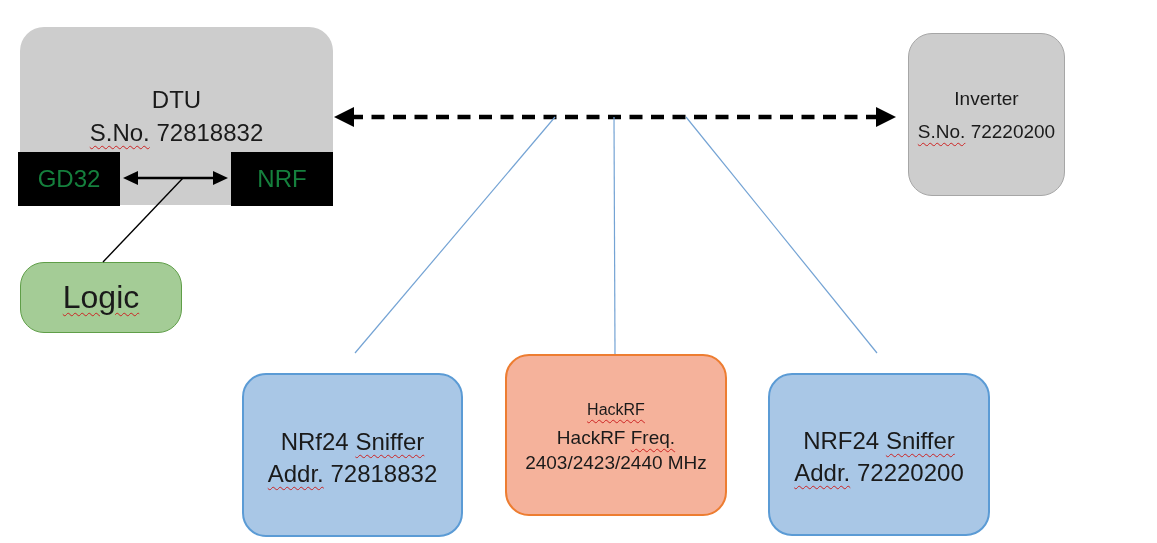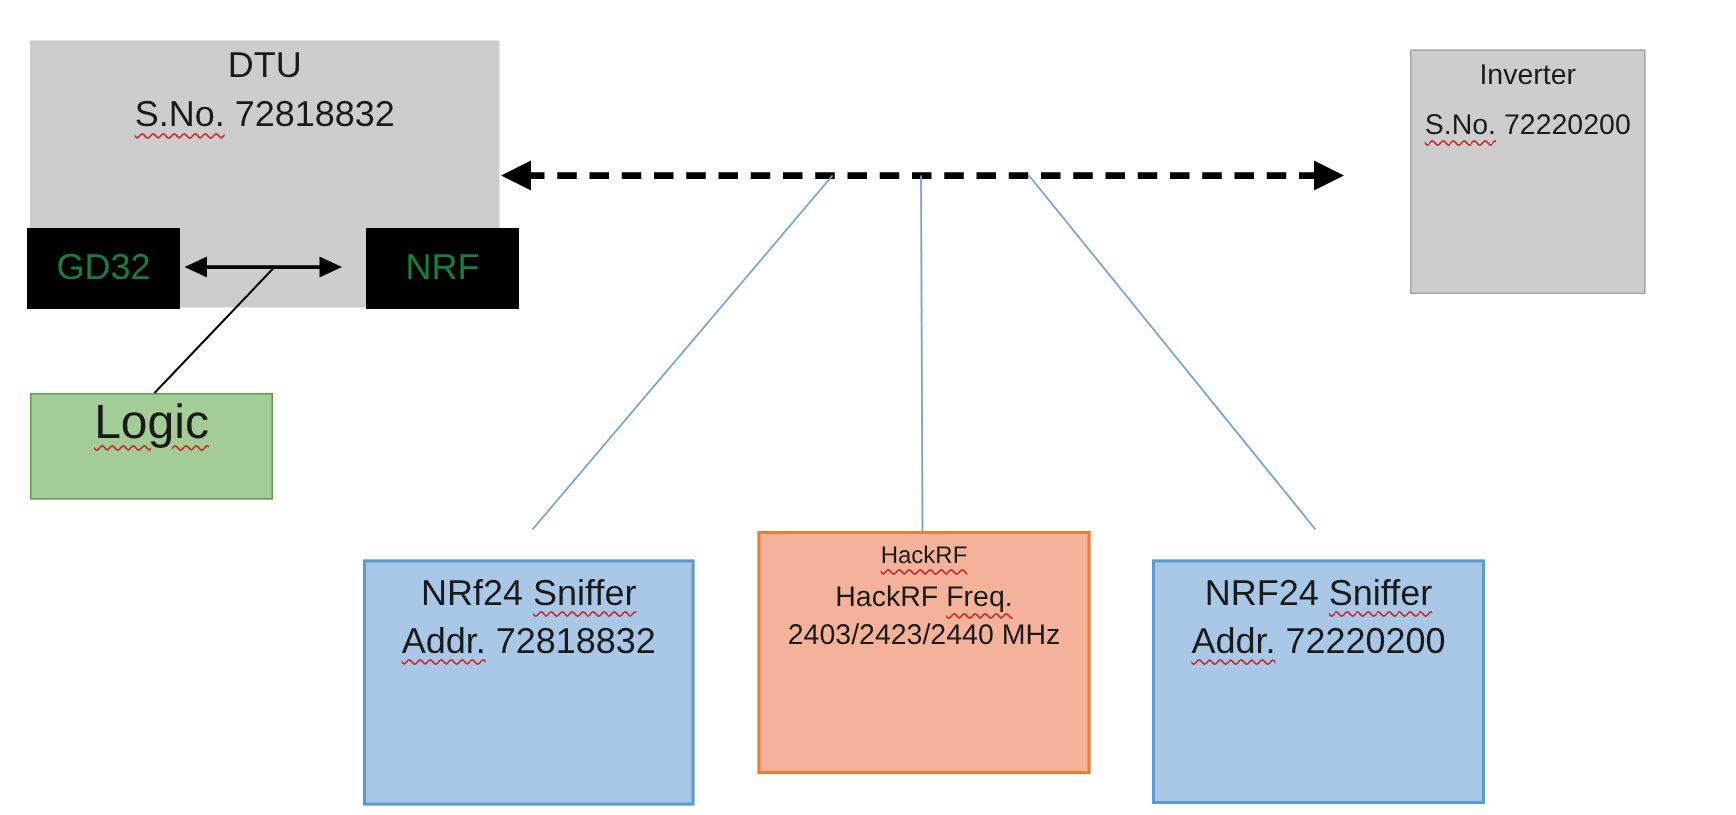--- a/index.html
+++ b/index.html
@@ -6,26 +6,26 @@
     --gray-fill:#CDCDCD; --gray-border:#A6A6A6; --black-box:#000000;
     --green-fill:#A4CC96; --green-border:#5F9E48;
     --blue-fill:#A9C7E6; --blue-border:#5B9BD5;
     --orange-fill:#F5B29B; --orange-border:#ED7D31;
     --connector-blue:#74A3D4; --arrow-black:#000000; --squiggle-red:#CC2222;
     --text-color:#1a1a1a;
   }
   *{margin:0;padding:0;box-sizing:border-box;}
   html,body{width:1157px;height:543px;background:#ffffff;overflow:hidden;}
   body{position:relative;font-family:"Liberation Sans",sans-serif;color:var(--text-color);}
-  .box{position:absolute;display:flex;flex-direction:column;align-items:center;justify-content:flex-start;text-align:center;}
+  .box{position:absolute;display:flex;flex-direction:column;align-items:center;justify-content:center;text-align:center;border-radius:24px;}
   .dtu{left:20px;top:27px;width:313px;height:178px;background:var(--gray-fill);}
-  .inverter{left:940px;top:33px;width:157px;height:163px;background:var(--gray-fill);border:1.5px solid var(--gray-border);}
+  .inverter{left:908px;top:33px;width:157px;height:163px;background:var(--gray-fill);border:1.5px solid var(--gray-border);}
   .chip{position:absolute;background:var(--black-box);color:#15803d;display:flex;align-items:center;justify-content:center;font-size:24px;z-index:3;}
   .gd32{left:18px;top:152px;width:102px;height:54px;}
-  .nrfchip{left:244px;top:152px;width:102px;height:54px;}
+  .nrfchip{left:231px;top:152px;width:102px;height:54px;}
   .logic{left:20px;top:262px;width:162px;height:71px;background:var(--green-fill);border:1.5px solid var(--green-border);font-size:32px;}
   .bluebox{background:var(--blue-fill);border:2px solid var(--blue-border);font-size:24px;line-height:32px;padding-top:5px;margin-top:20px;}
   .sniffer-left{left:242px;top:353px;width:221px;height:164px;}
   .sniffer-right{left:768px;top:353px;width:222px;height:163px;}
   .hackrf{left:505px;top:354px;width:222px;height:162px;background:var(--orange-fill);border:2px solid var(--orange-border);}
   .dtu .line{font-size:24px;line-height:33px;}
   .inverter .line{font-size:19px;line-height:33px;}
   .hackrf .title{font-size:16px;line-height:30px;}
   .hackrf .sub{font-size:19px;line-height:25px;}
   .sq{text-decoration-line:underline;text-decoration-style:wavy;text-decoration-color:var(--squiggle-red);text-decoration-thickness:1px;text-underline-offset:4px;}

